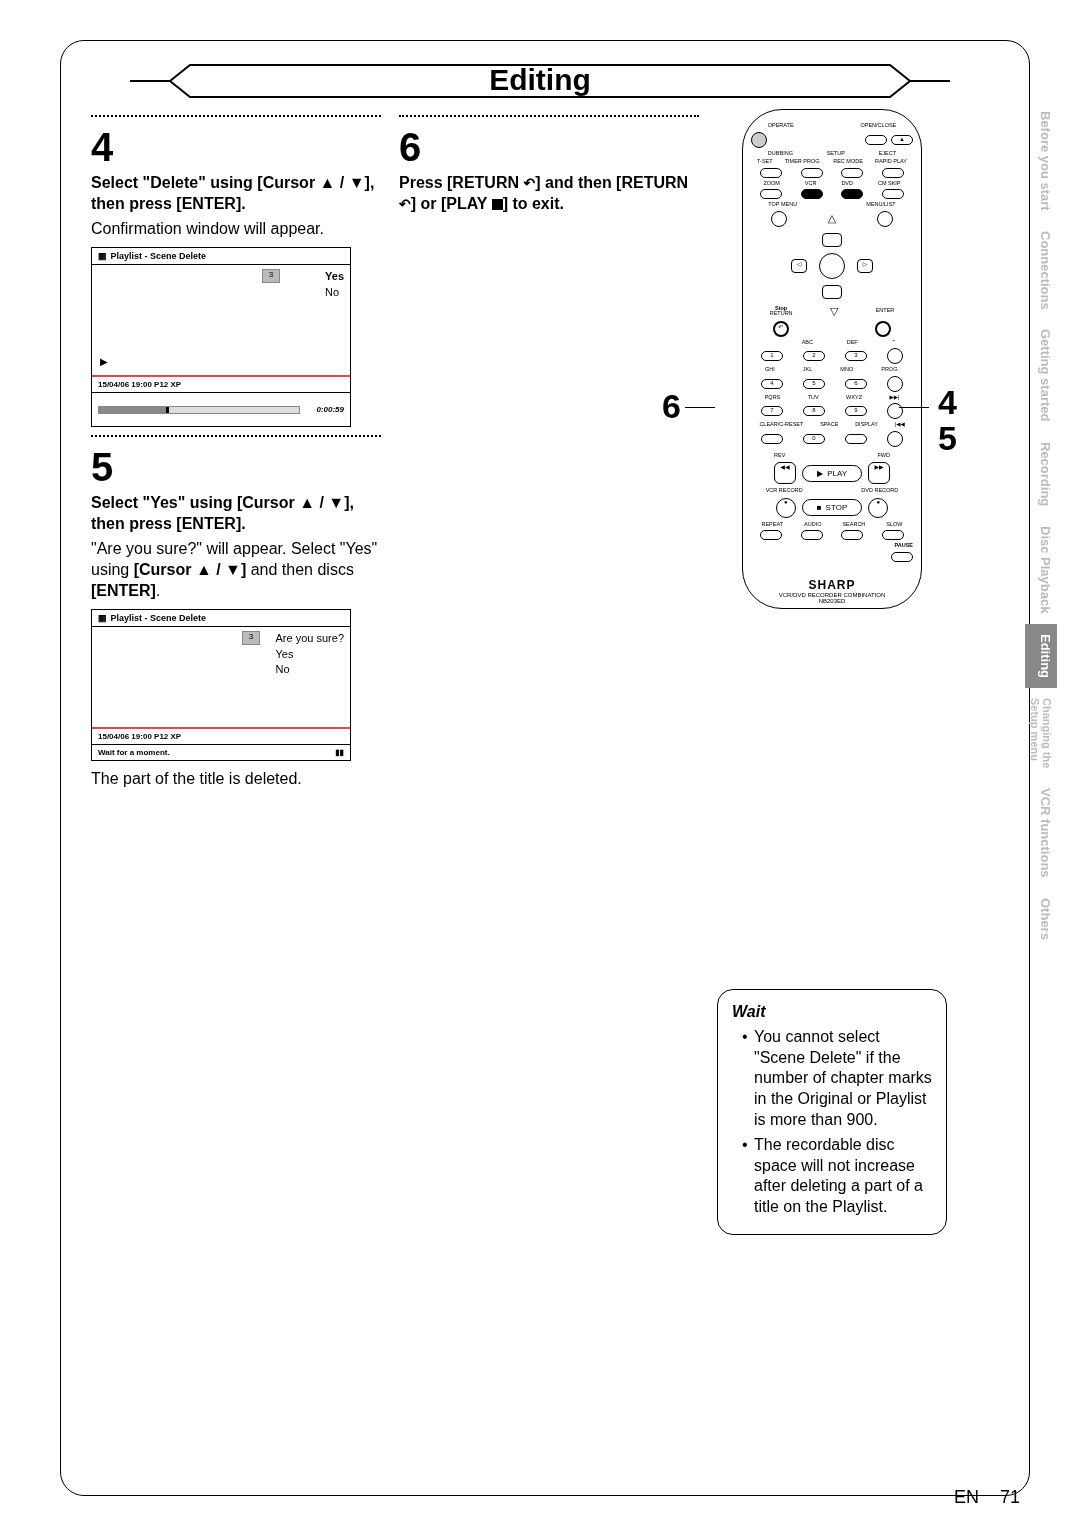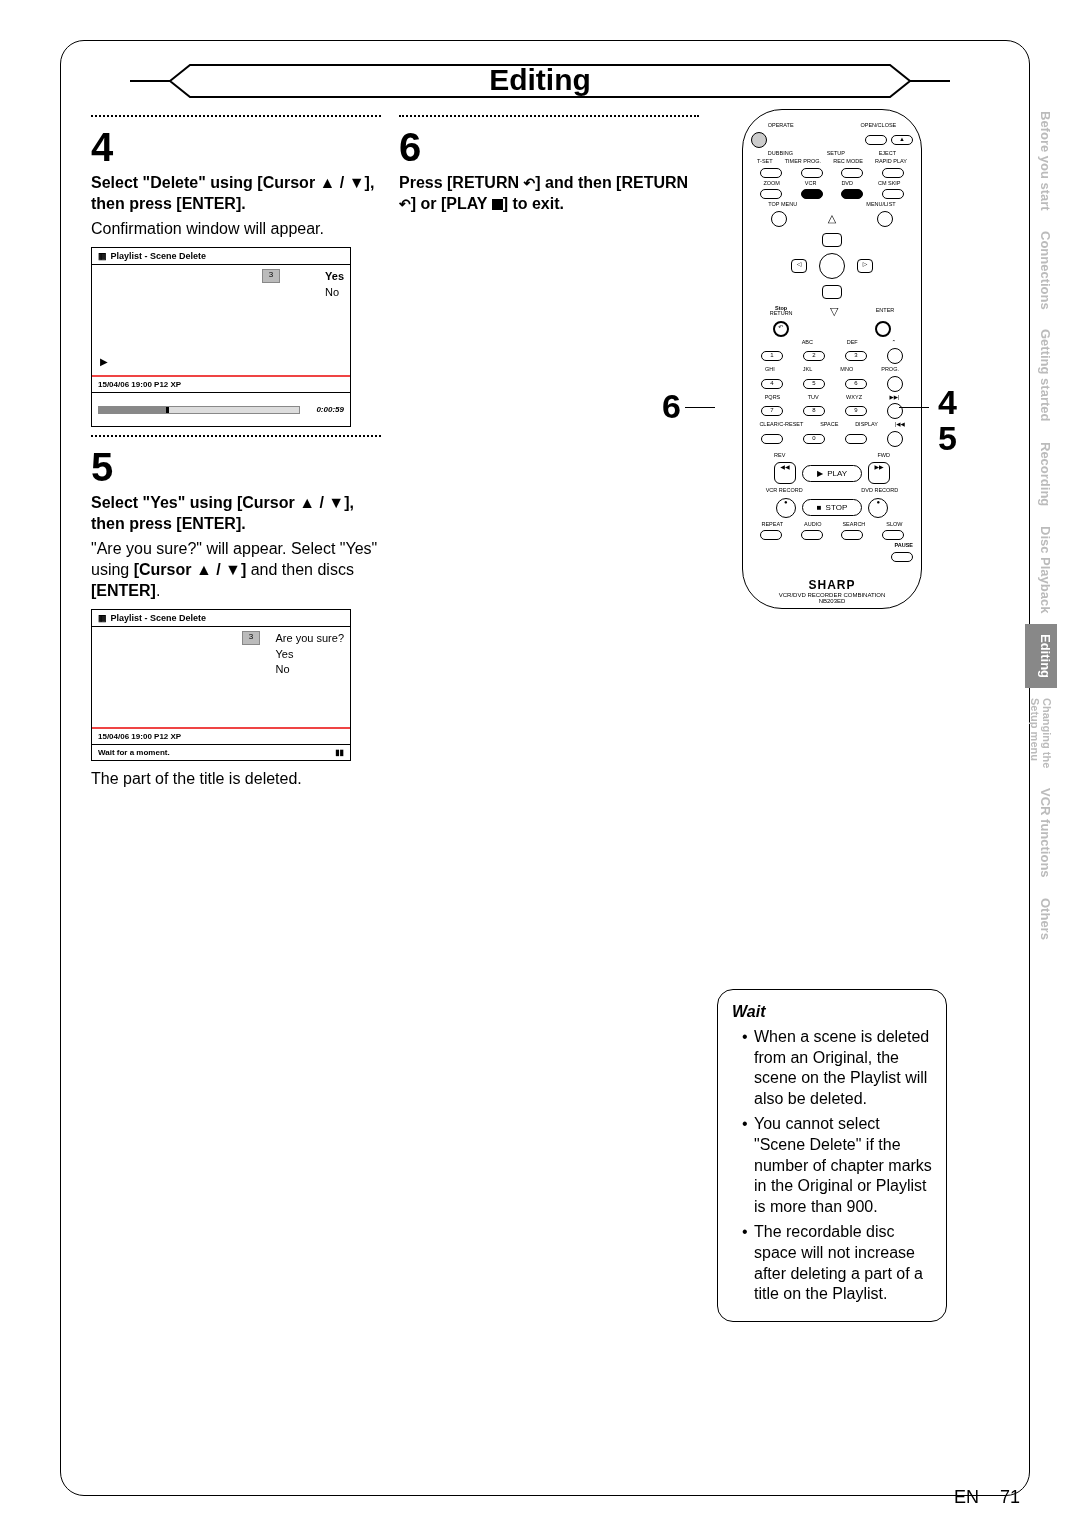--- a/index.html
+++ b/index.html
@@ -450,21 +450,20 @@
             <span class="rbtn-pill"></span>
           </div>
         <div class="brand">SHARP</div>
         <div class="brand-sub">VCR/DVD RECORDER COMBINATION</div>
         <div class="brand-sub">NB203ED</div>
       </div>
 
       <div class="note-box">
         <div class="note-title">Wait</div>
         <ul>
-          <li>When a scene is deleted from an Original, the scene on the Playlist will also be deleted.</li>
           <li>You cannot select "Scene Delete" if the number of chapter marks in the Original or Playlist is more than 900.</li>
           <li>The recordable disc space will not increase after deleting a part of a title on the Playlist.</li>
         </ul>
       </div>
     </div>
   </div>
 
   <div class="side-tabs">
     <div class="tab">Before you start</div>
     <div class="tab">Connections</div>

